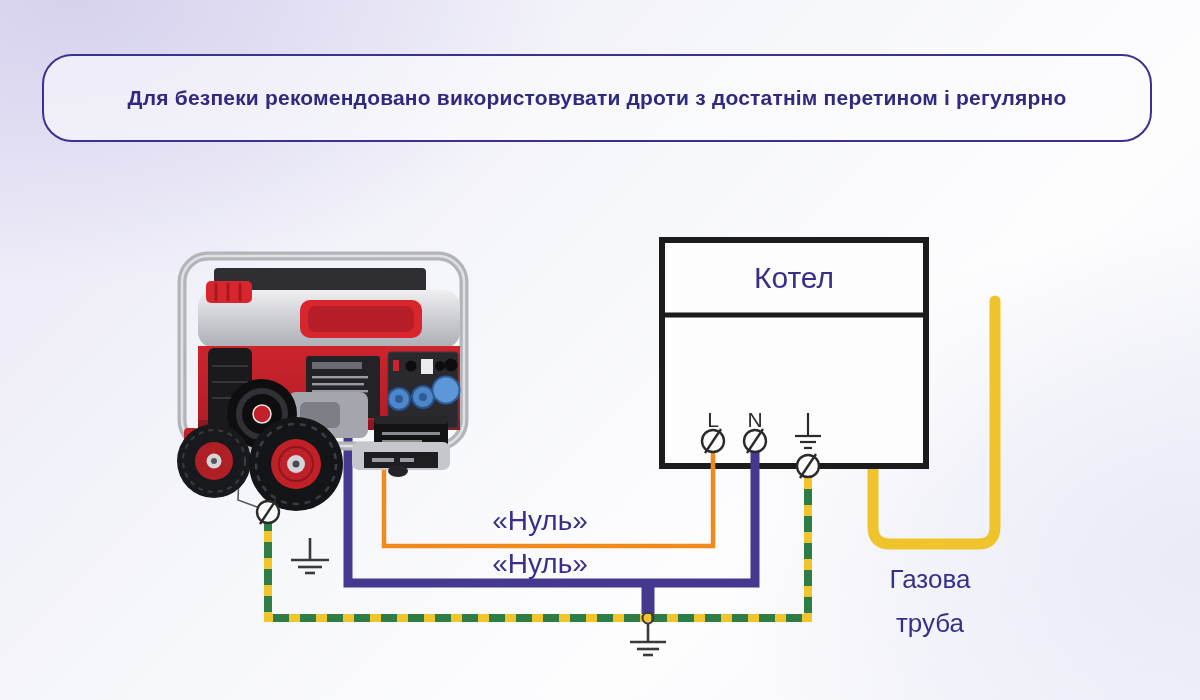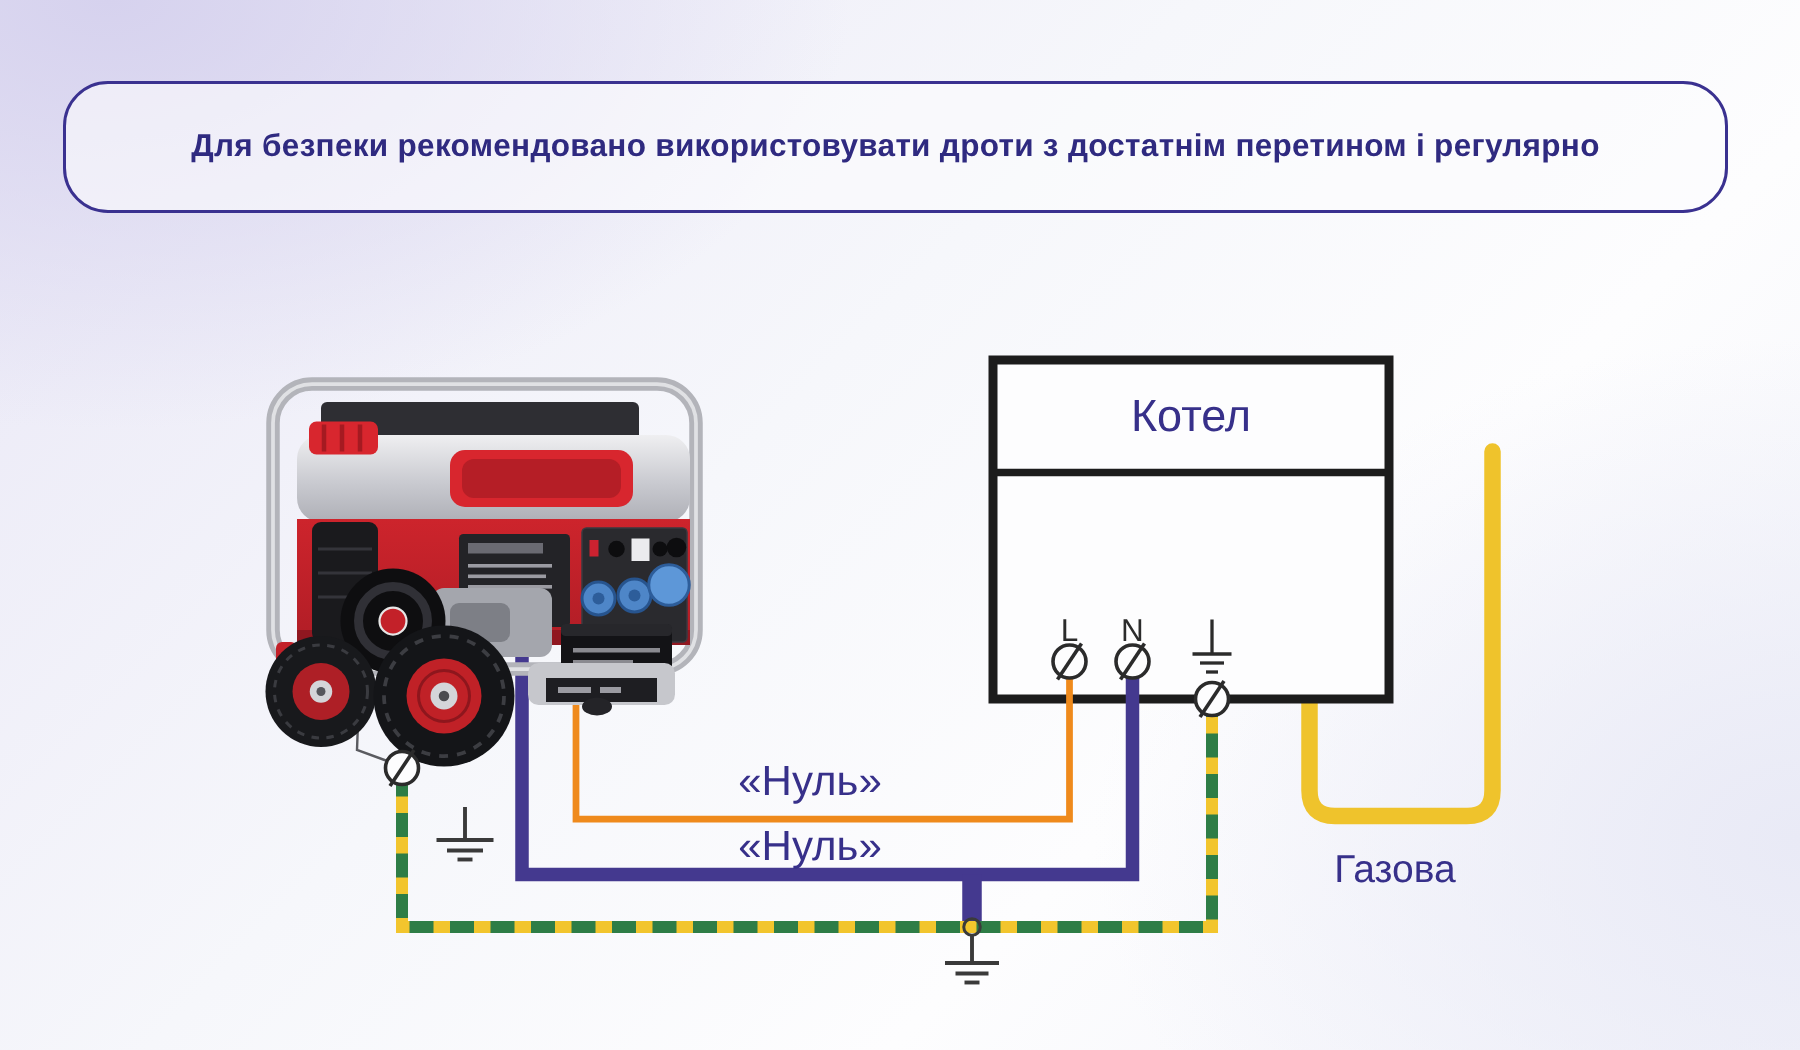--- a/index.html
+++ b/index.html
@@ -217,15 +217,16 @@
 
   <div class="banner">
     <div>Для безпеки рекомендовано використовувати дроти з достатнім перетином і регулярно</div>
   </div>
 
   <div class="diagram-label lbl-boiler">Котел</div>
   <div class="diagram-label lbl-phase">«Нуль»</div>
   <div class="diagram-label lbl-neutral">«Нуль»</div>
   <div class="diagram-label lbl-gas">
     <div>Газова</div>
+    <div>труба</div>
   </div>
 
 </div>
 
 </body></html>

